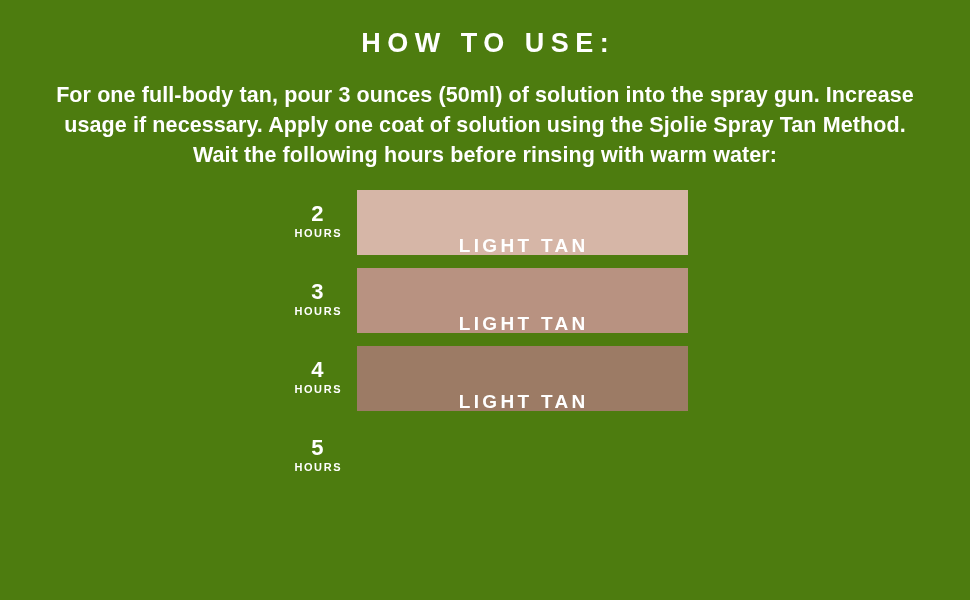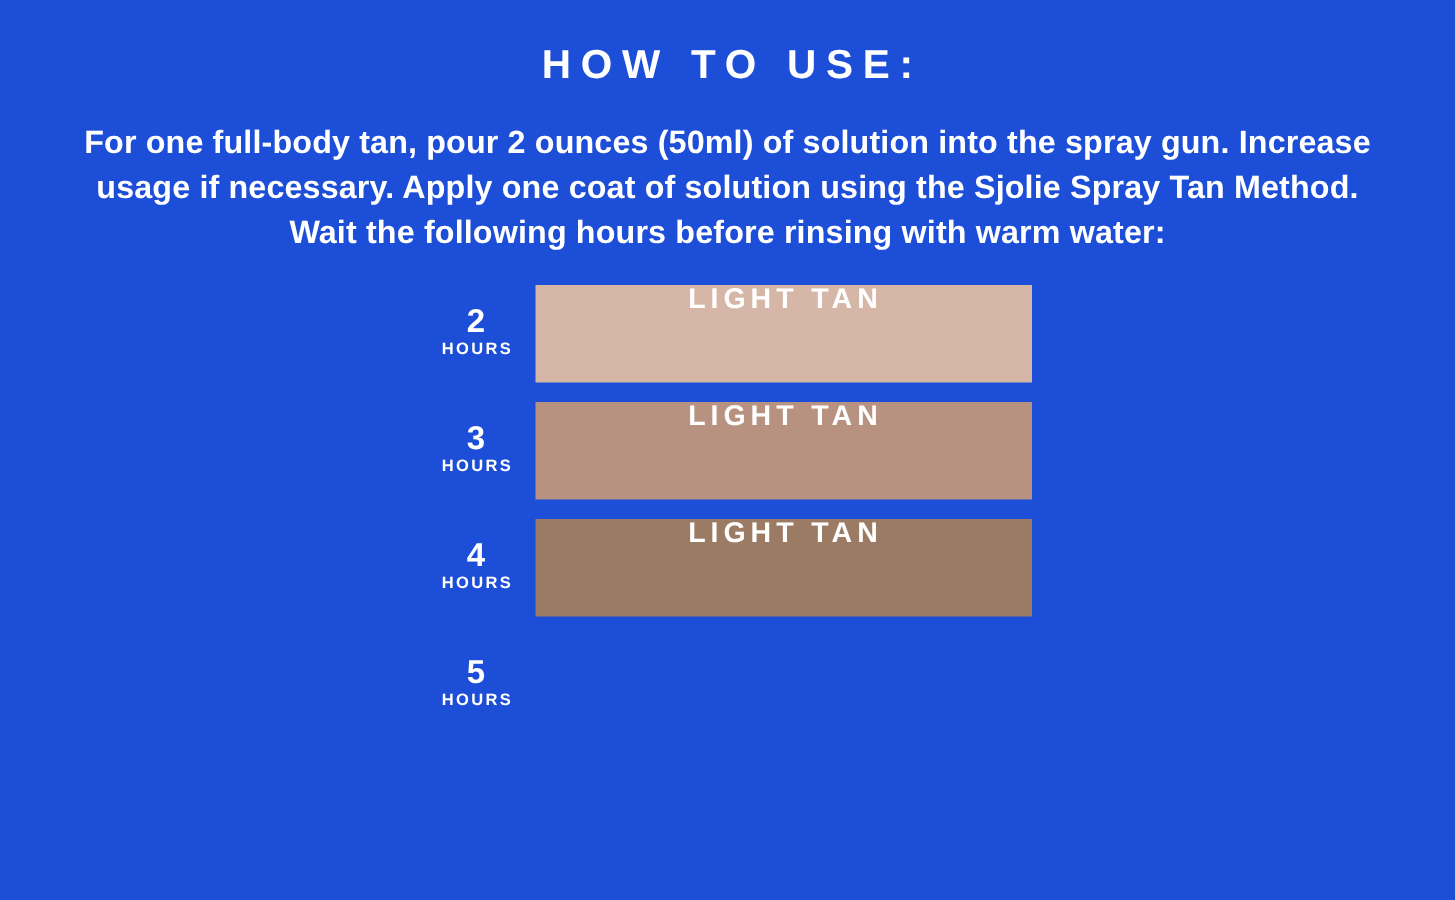--- a/index.html
+++ b/index.html
@@ -78,21 +78,21 @@
   .hours-word {
     font-size: 11px;
     font-weight: bold;
     line-height: 17px;
     letter-spacing: 1.6px;
     text-indent: 1.6px;
   }
   .swatch {
     flex: 1;
     display: flex;
-    align-items: flex-start;
+    align-items: flex-end;
     justify-content: center;
   }
   .swatch-label {
     font-size: 19px;
     font-weight: bold;
     color: #ffffff;
     letter-spacing: 3.3px;
     text-indent: 3.3px;
     text-align: center;
     line-height: 1;
@@ -104,25 +104,25 @@
     color: #ffffff;
     letter-spacing: 1.6px;
     text-indent: 1.6px;
     text-align: center;
     line-height: 1;
   }
 </style>
 </head>
 <body style="background: rgb(159, 144, 136);">
 
-<div id="infographic" style="background: #1d4ed8;">
+<div id="infographic" style="background: #4d7c0f;">
 
   <div id="heading">HOW TO USE:</div>
 
-  <div id="intro-paragraph">For one full-body tan, pour 2 ounces (50ml) of solution into the spray gun. Increase usage if necessary. Apply one coat of solution using the Sjolie Spray Tan Method. Wait the following hours before rinsing with warm water:</div>
+  <div id="intro-paragraph">For one full-body tan, pour 3 ounces (50ml) of solution into the spray gun. Increase usage if necessary. Apply one coat of solution using the Sjolie Spray Tan Method. Wait the following hours before rinsing with warm water:</div>
 
   <div id="shade-table">
 
     <div class="shade-row">
       <div class="hours-cell">
         <span class="hours-number">2</span>
         <span class="hours-word">HOURS</span>
       </div>
       <div class="swatch" style="background-color: rgb(214, 182, 167);">
         <span class="swatch-label">LIGHT TAN</span>

